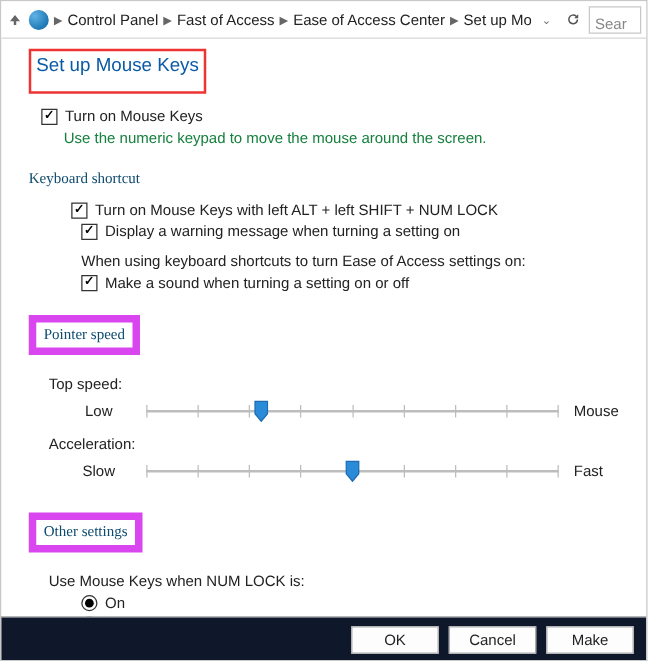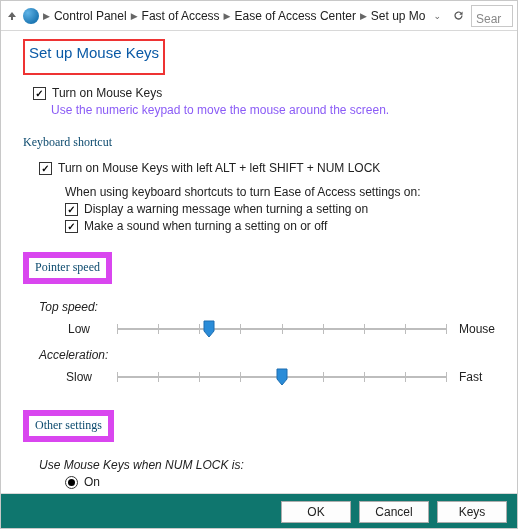--- a/index.html
+++ b/index.html
@@ -64,55 +64,55 @@
     margin: 2px 0 10px 0;
     display: inline-block;
   }
   .page-title-wrap {
     border: 2px solid #e33;
     display: inline-block;
     padding: 1px 4px 2px 4px;
     margin-bottom: 8px;
   }
 
-  .row { display: flex; align-items: flex-end; gap: 6px; margin: 3px 0; }
+  .row { display: flex; align-items: center; gap: 6px; margin: 3px 0; }
   .indent1 { margin-left: 10px; }
-  .indent2 { margin-left: 16px; }
+  .indent2 { margin-left: 34px; }
   .indent3 { margin-left: 42px; }
 
   .checkbox {
     width: 13px; height: 13px; border: 1px solid #333;
     display: inline-flex; align-items: center; justify-content: center;
     background: #fff; flex-shrink: 0;
     font-size: 10px; line-height: 1;
   }
   .checkbox.checked::after { content: "✓"; color: #000; font-weight: bold; }
 
   .radio {
     width: 13px; height: 13px; border: 1px solid #333;
     border-radius: 50%; background: #fff;
     display: inline-flex; align-items: center; justify-content: center;
     flex-shrink: 0;
   }
   .radio.checked::after {
     content: ""; width: 7px; height: 7px; border-radius: 50%; background: #000;
   }
 
-  .helptext { color: #8b5cf6; margin: 2px 0 10px 28px; }
+  .helptext { color: #15803d; margin: 2px 0 10px 28px; }
   .section-head {
     color: #0c4a6e; margin: 8px 0 8px 0;
     display: inline-block;
     font-family: Liberation Serif, serif;
   }
   .section-head.highlight-box {
     border: 6px solid #d946ef;
     padding: 2px 6px 3px 6px;
   }
 
-  .plain-label { color: #222; margin: 8px 0 3px 16px; font-style: italic; }
+  .plain-label { color: #222; margin: 8px 0 3px 16px; }
 
   .slider-area {
     display: grid;
     grid-template-columns: 58px 1fr 48px;
     align-items: center;
     margin: 4px 0 6px 30px;
     gap: 6px;
   }
   .slider-left { text-align: center; padding-right: 6px;}
   .slider-right { text-align: left; padding-left: 6px;}
@@ -131,21 +131,21 @@
   .thumb {
     position: absolute; top: 2px;
     width: 12px; height: 18px;
     transform: translateX(-50%);
   }
   .thumb svg { display: block; }
 
   .footer {
     height: 36px;
     border-top: 1px solid #d8d8d8;
-    background: #0f766e;
+    background: #0f172a;
     display: flex; align-items: center; justify-content: flex-end;
     gap: 8px; padding: 0 10px;
   }
   .btn {
     min-width: 70px; height: 22px;
     border: 1px solid #adadad;
     background: #fdfdfd;
     display: flex; align-items: center; justify-content: center;
     padding: 0 10px;
   }
@@ -193,26 +193,26 @@
   </div>
   <div class="helptext">Use the numeric keypad to move the mouse around the screen.</div>
 
   <div class="section-head">Keyboard shortcut</div>
 
   <div class="row indent2">
     <span class="checkbox checked"></span>
     <span>Turn on Mouse Keys with left ALT + left SHIFT + NUM LOCK</span>
   </div>
 
+  <div class="row indent3">
+    <span class="checkbox checked"></span>
+    <span>Display a warning message when turning a setting on</span>
+  </div>
   <div class="row indent3" style="margin-top:10px;">
     <span>When using keyboard shortcuts to turn Ease of Access settings on:</span>
-  </div>
-  <div class="row indent3">
-    <span class="checkbox checked"></span>
-    <span>Display a warning message when turning a setting on</span>
   </div>
   <div class="row indent3">
     <span class="checkbox checked"></span>
     <span>Make a sound when turning a setting on or off</span>
   </div>
 
   <div style="height:8px"></div>
   <div class="section-head highlight-box">Pointer speed</div>
 
   <div class="plain-label">Top speed:</div>
@@ -279,14 +279,14 @@
     <span>Off</span>
   </div>
 
   
 
 </div>
 
 <div class="footer">
   <div class="btn">OK</div>
   <div class="btn">Cancel</div>
-  <div class="btn">Keys</div>
+  <div class="btn">Make</div>
 </div>
 
 </body></html>

